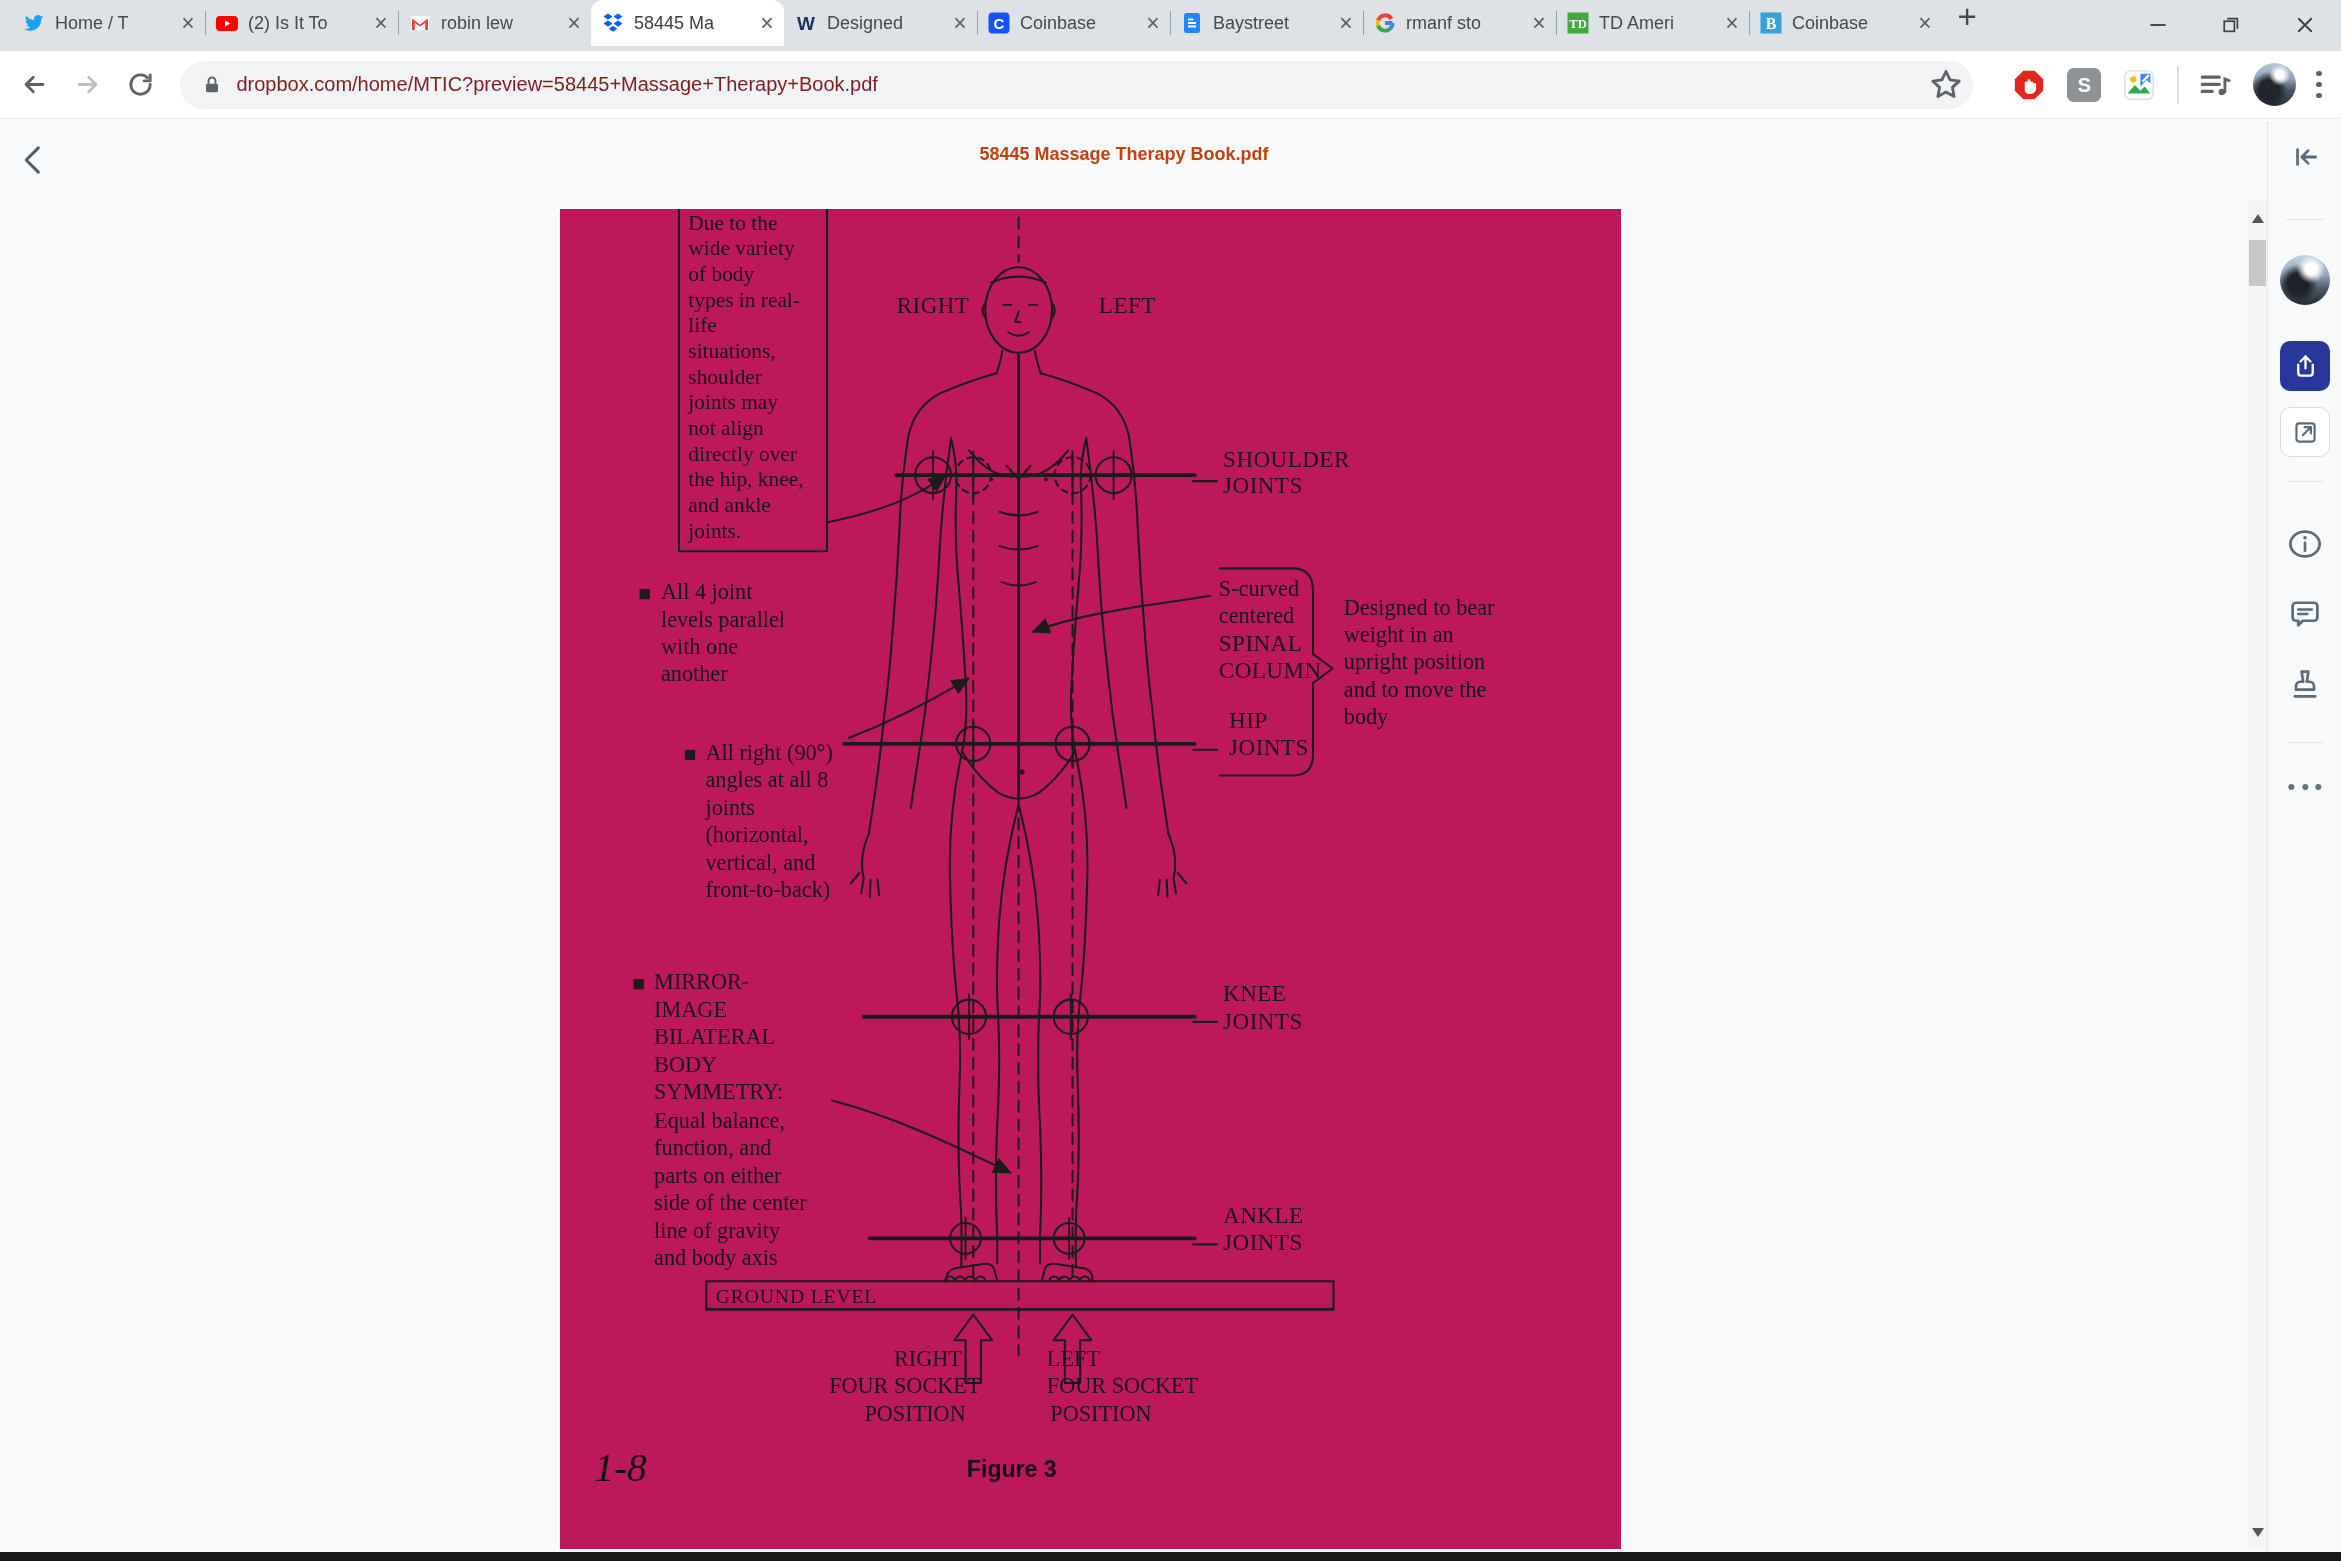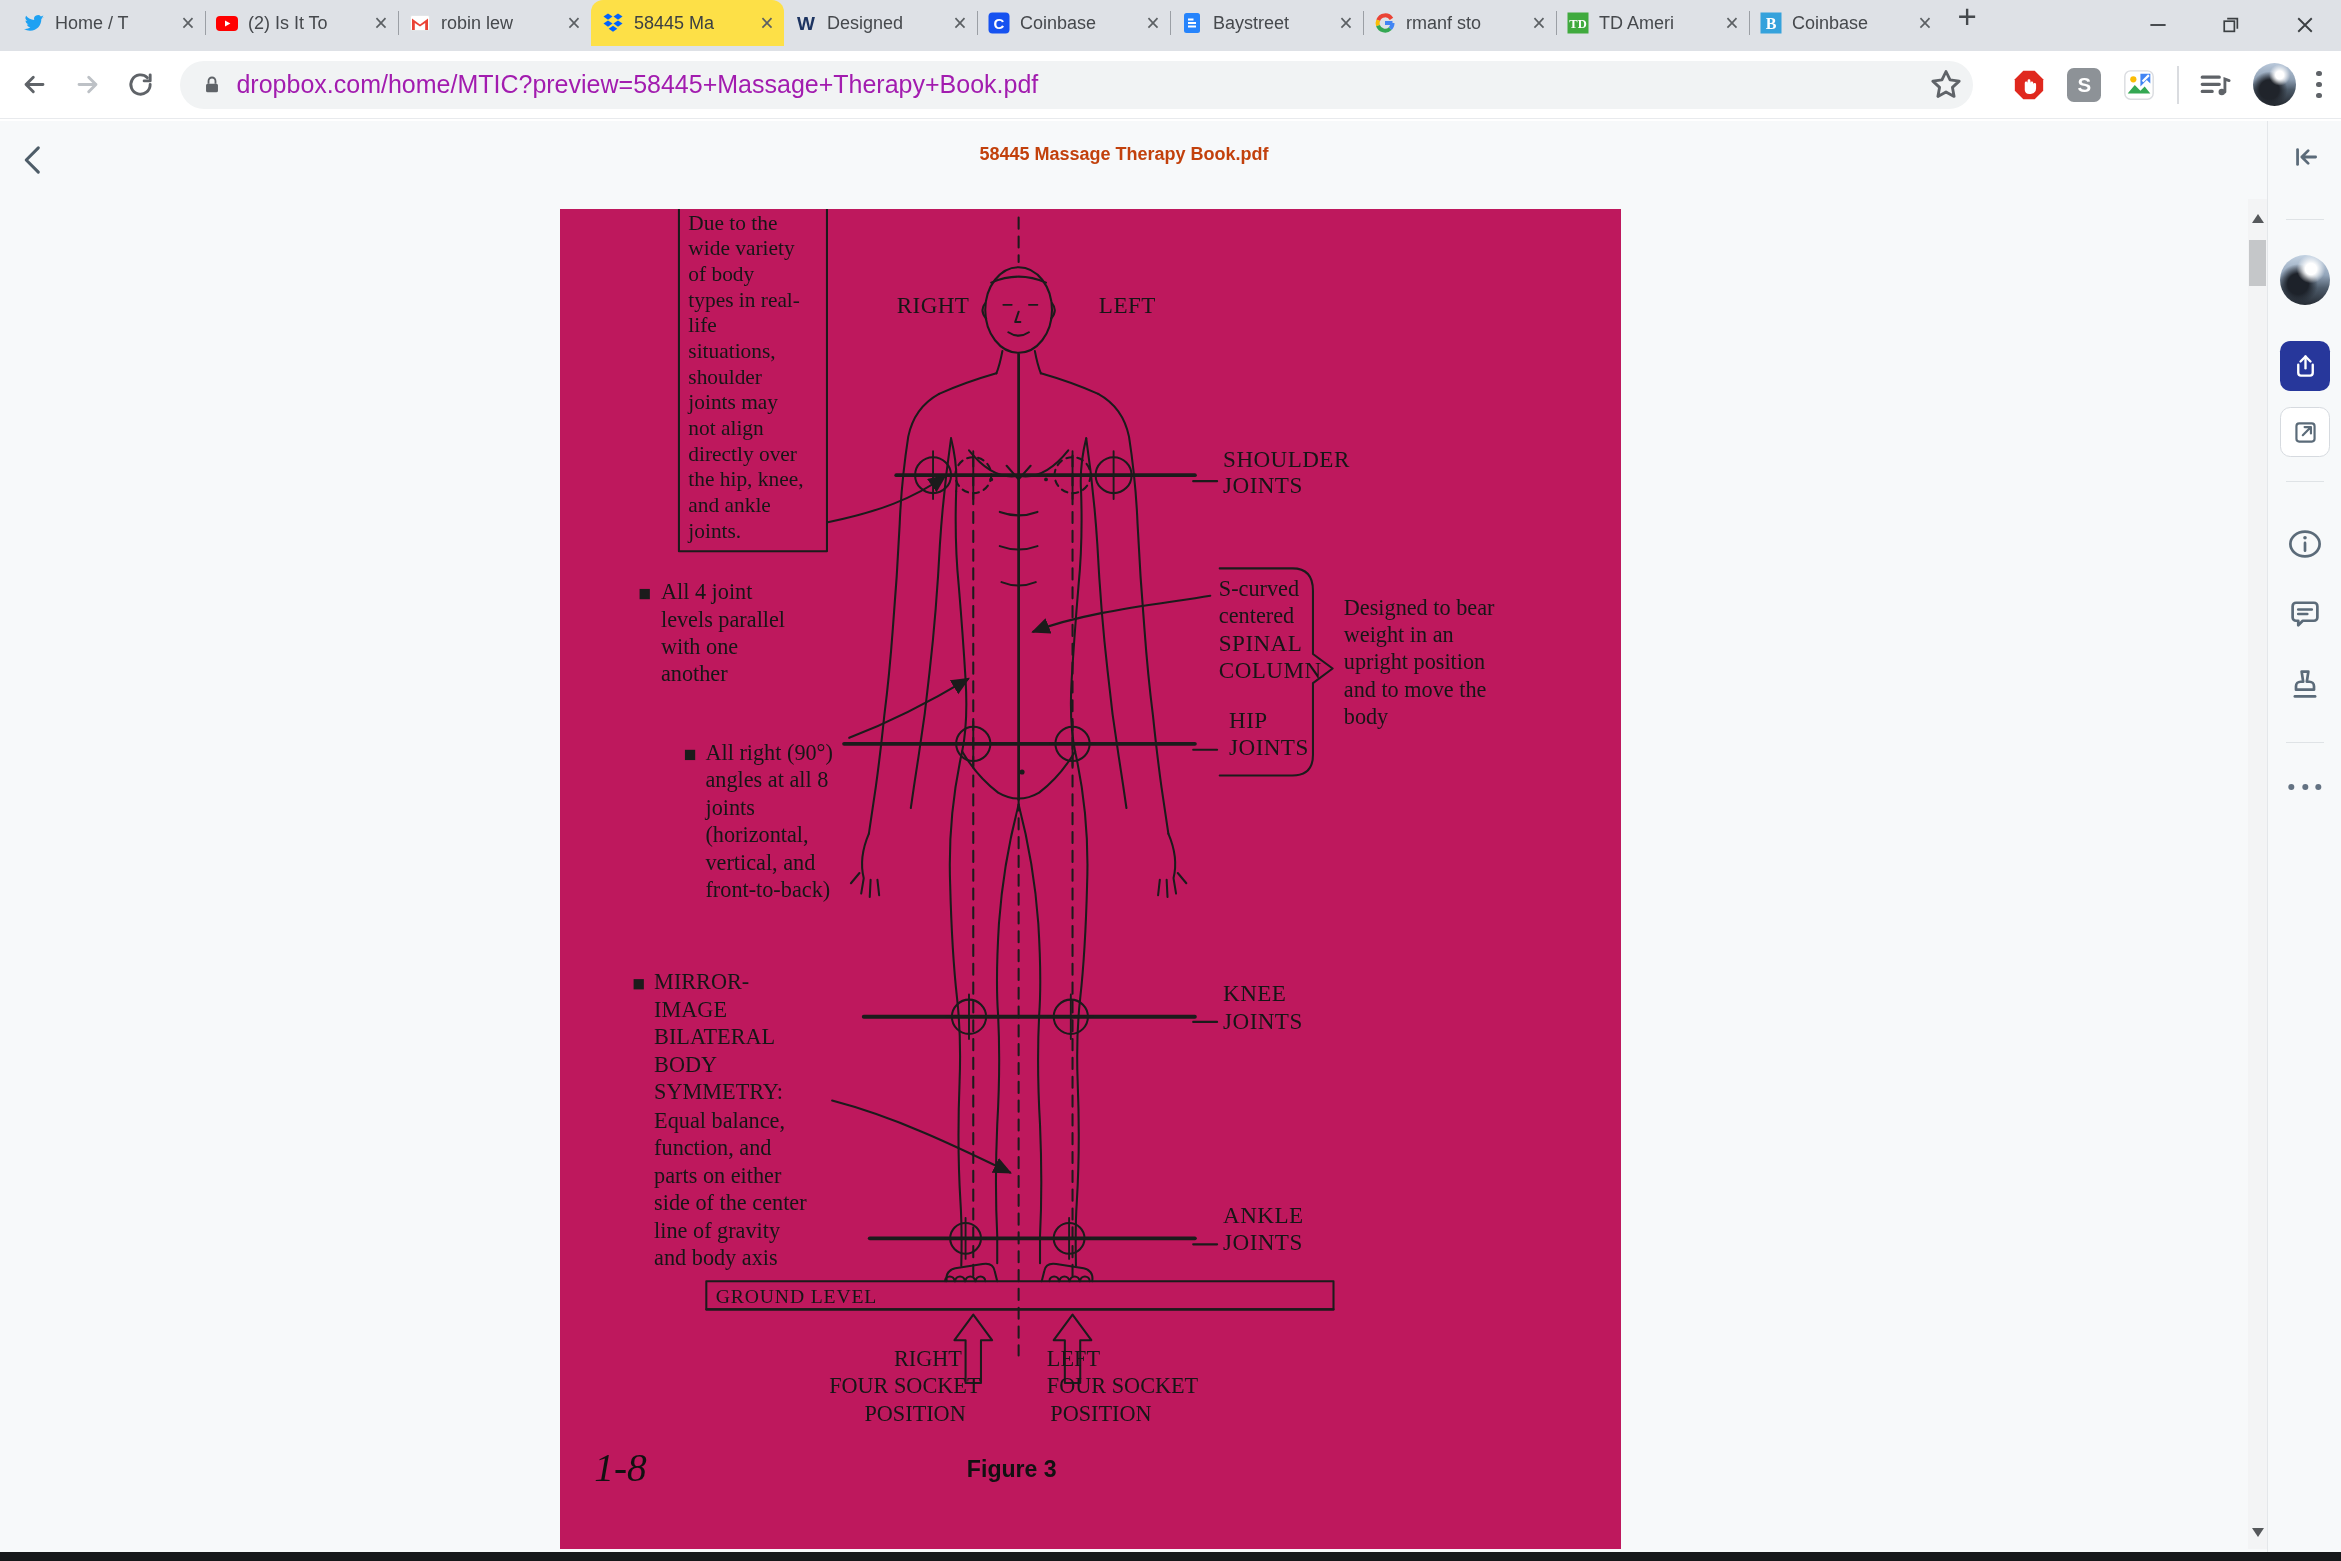--- a/index.html
+++ b/index.html
@@ -1,37 +1,37 @@
 <!DOCTYPE html>
 <html style="font-size:13.7px"><head>
 <meta charset="utf-8">
 <style>
   html,body{margin:0;padding:0;background:#2b2b2b;}
   .screen{position:relative;width:2342px;height:1561px;background:#fff;font-family:"Liberation Sans",sans-serif;overflow:hidden;}
 
   
   .tabstrip{position:absolute;top:0;left:0;width:2342px;height:51px;background:#dee1e6;display:flex;padding-left:12px;box-sizing:border-box;}
   .tab{width:193px;height:46px;display:flex;align-items:center;padding:0 10.3px;box-sizing:border-box;position:relative;color:#46494d;flex:none;}
-  .tab.active{background:#fde047;border-radius:12px 12px 0 0;color:#3c4043;}
+  .tab.active{background:#ffffff;border-radius:12px 12px 0 0;color:#3c4043;}
   .tab.sep::before{content:"";position:absolute;left:0;top:11px;height:24px;width:1.3px;background:#9b9fa5;}
   .favicon{width:24px;height:24px;flex:none;display:flex;align-items:center;justify-content:center;}
   .favicon svg{width:24px;height:24px;}
   .tab-label{flex:1;margin:0 8.6px;font-size:18px;white-space:nowrap;overflow:hidden;-webkit-mask-image:linear-gradient(90deg,#000 75%,transparent 98%);mask-image:linear-gradient(90deg,#000 75%,transparent 98%);}
   .tab-close{font-size:23px;color:#5c6064;line-height:1;flex:none;}
   .newtab{font-size:33px;color:#45494d;margin:0 0 6.8px 15.4px;line-height:1;}
   .winctl{position:absolute;top:0;height:50px;width:74px;display:flex;align-items:center;justify-content:center;}
   .winctl svg{width:22px;height:22px;}
 
   
   .toolbar{position:absolute;top:51px;left:0;width:2342px;height:68px;background:#fff;display:flex;align-items:center;padding:0 15.4px;box-sizing:border-box;border-bottom:0.9px solid #e8eaed;}
   .navbtn{width:39px;height:39px;display:flex;align-items:center;justify-content:center;flex:none;margin-right:13.7px;}
   .navbtn svg{width:29px;height:29px;}
   .urlbar{flex:1;height:48px;background:#f1f3f4;border-radius:24px;display:flex;align-items:center;padding:0 8.6px 0 20.5px;margin:0 20.5px 0 6.8px;min-width:0;}
   .urlbar svg.lock{width:22px;height:22px;flex:none;}
-  .url-text{margin-left:13.7px;font-size:25px;color:#a21caf;white-space:nowrap;overflow:hidden;flex:1;}
+  .url-text{margin-left:13.7px;font-size:20px;color:#7f1d1d;white-space:nowrap;overflow:hidden;flex:1;}
   .star{width:36px;height:36px;flex:none;display:flex;align-items:center;justify-content:center;}
   .ext{width:38px;height:38px;flex:none;display:flex;align-items:center;justify-content:center;margin-left:17px;}
   .ext svg{width:34px;height:34px;}
   .sbadge{width:34px;height:34px;background:#8d9297;border-radius:6.8px;color:#fff;font-weight:bold;font-size:20.5px;display:flex;align-items:center;justify-content:center;}
   .tb-sep{width:1.7px;height:38px;background:#dadce0;margin-left:19px;flex:none;}
   .avatar{width:43px;height:43px;border-radius:50%;margin-left:19px;flex:none;background:
     radial-gradient(circle at 62% 28%, #ffffff 0 10%, rgba(255,255,255,0) 26%),
     radial-gradient(circle at 38% 62%, #20242b 0 26%, rgba(0,0,0,0) 48%),
     linear-gradient(180deg,#b9c8da 0%,#8fa0b4 38%,#4c5a68 62%,#23282f 100%);}
   .dots{display:flex;flex-direction:column;gap:6px;margin-left:20.5px;margin-right:5.1px;}

